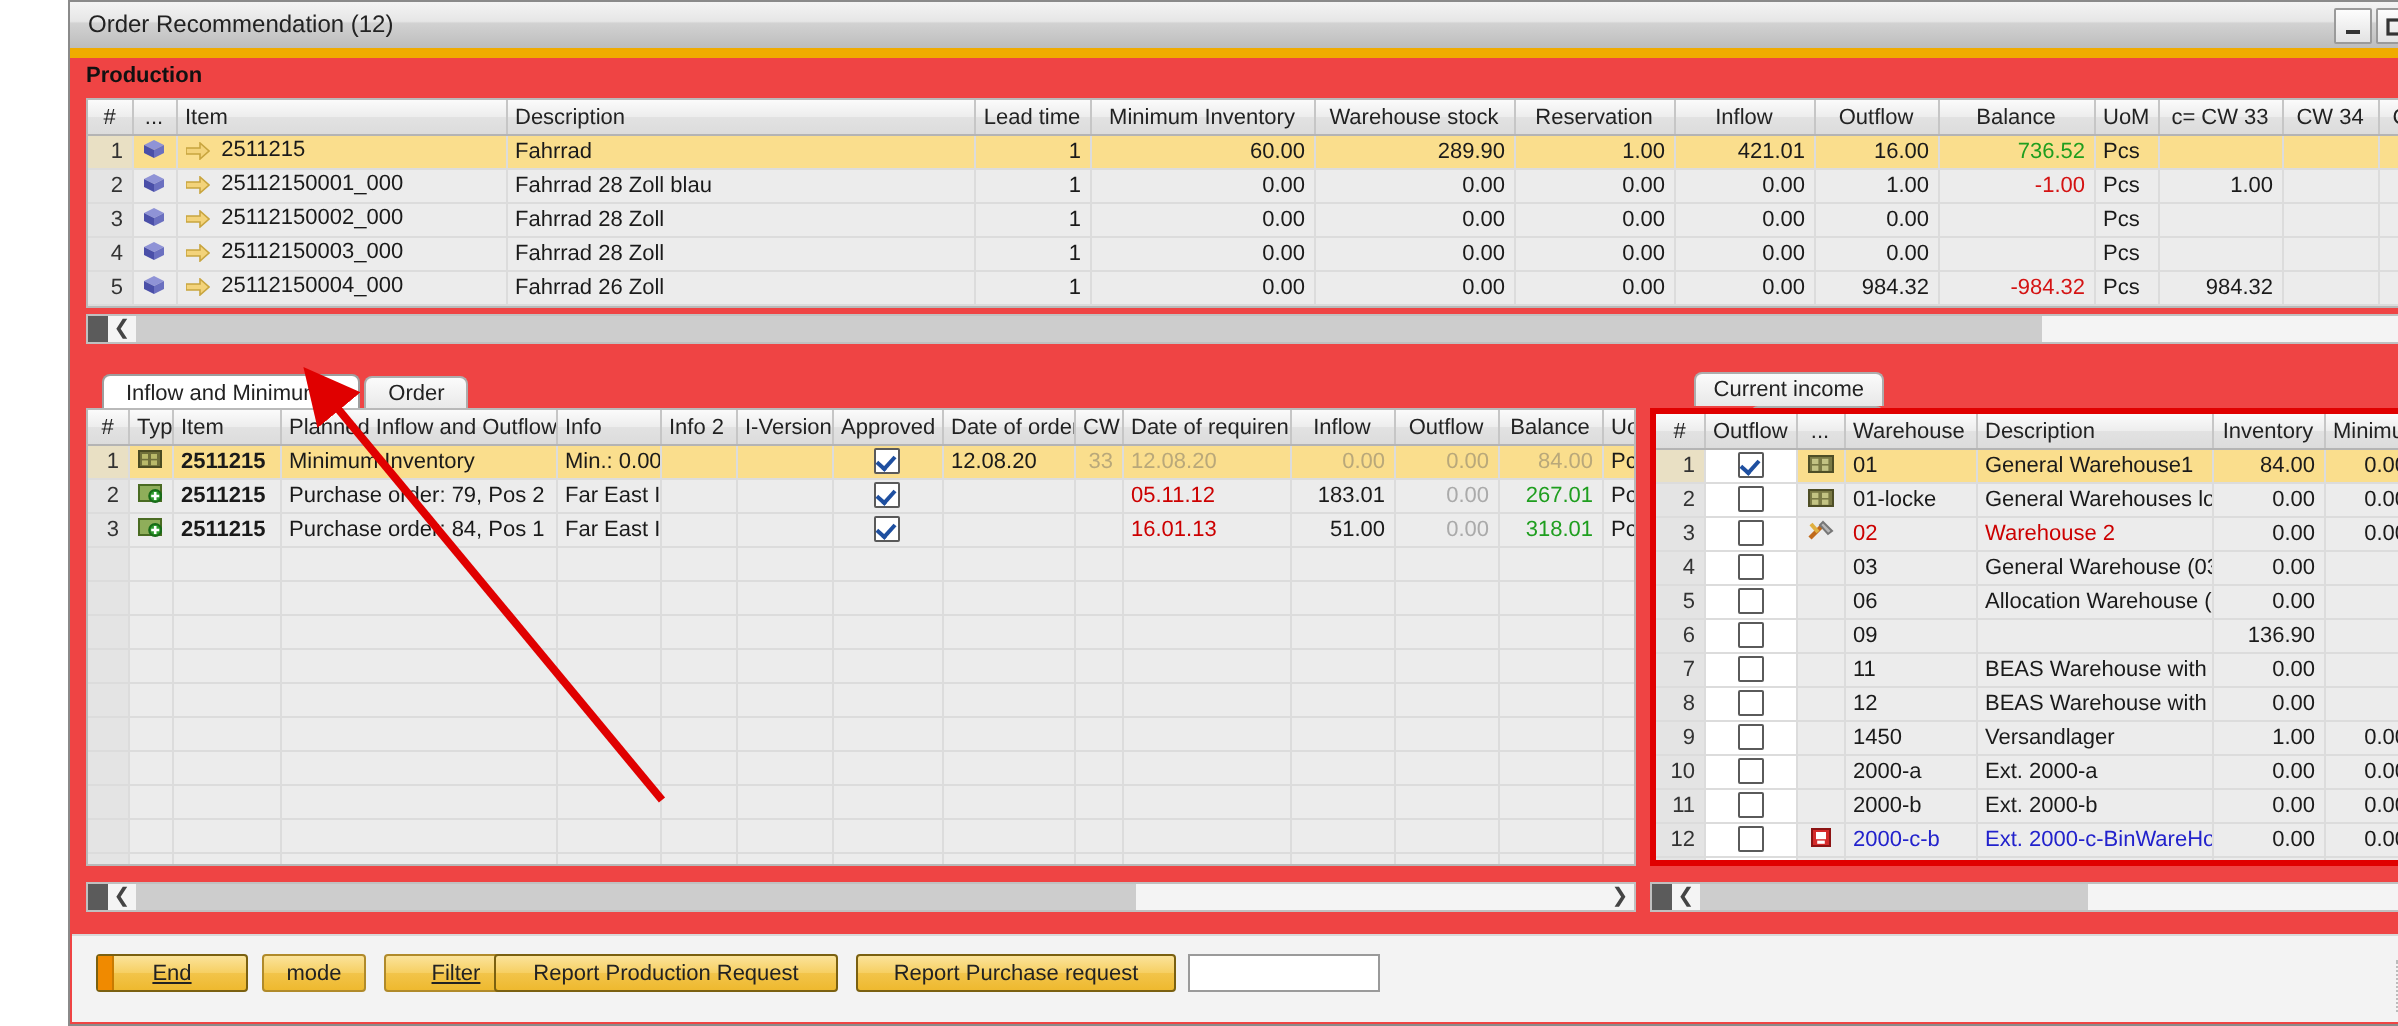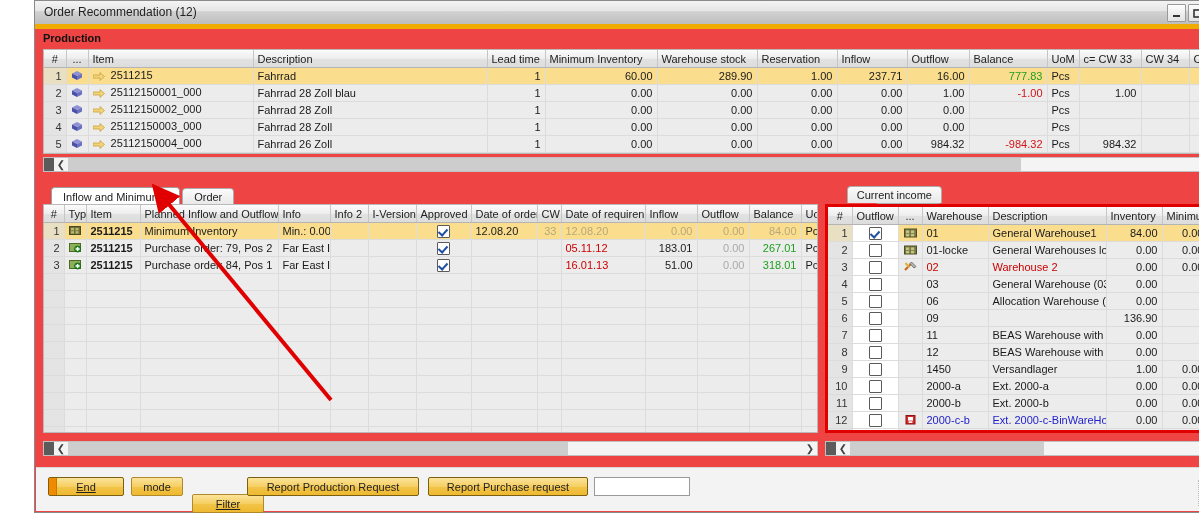--- a/index.html
+++ b/index.html
@@ -35,21 +35,21 @@
   .sect-label{
     position:absolute;left:8px;top:31px;font-weight:bold;font-size:11px;color:#111;
   }
   
   .grid{position:absolute;background:#fff;border:1px solid #b9b9b9;box-sizing:border-box;overflow:hidden;}
   table.g{border-collapse:collapse;table-layout:fixed;width:100%;}
   table.g th{
     background:linear-gradient(to bottom,#fbfbfb 0%,#ededed 50%,#e2e2e2 51%,#dcdcdc 100%);
     border-right:1px solid #c6c6c6;border-bottom:1px solid #b4b4b4;
     font-weight:normal;font-size:11px;color:#222;height:17px;padding:0 4px;
-    text-align:left;white-space:nowrap;overflow:hidden;
+    text-align:center;white-space:nowrap;overflow:hidden;
   }
   table.g th.l{text-align:left;}
   table.g th.c{text-align:center;}
   table.g td{
     border-right:1px solid #dcdcdc;border-bottom:1px solid #dcdcdc;
     height:16px;padding:0 4px;white-space:nowrap;overflow:hidden;
     text-align:right;font-size:11px;background:#ececec;
   }
   table.g td.l{text-align:left;}
   table.g td.c{text-align:center;}
@@ -199,23 +199,23 @@
                     <path d="M11 3.5 L11 7.5 L6 10 L6 6 Z" fill="#6b70c0"></path>
                   </svg></span></td>
               <td class="l"><span class="ico"><svg class="arrw" viewBox="0 0 12 9">
                     <path d="M0 3 H7 V0.5 L11.5 4.5 L7 8.5 V6 H0 Z" fill="#f3d37a" stroke="#c8a53f" stroke-width="0.8"></path>
                   </svg></span> &nbsp;2511215</td>
               <td class="l">Fahrrad</td>
               <td>1</td>
               <td>60.00</td>
               <td>289.90</td>
               <td>1.00</td>
-              <td>237.71</td>
+              <td>421.01</td>
               <td>16.00</td>
-              <td class="pos">777.83</td>
+              <td class="pos">736.52</td>
               <td class="l">Pcs</td>
               <td></td>
               <td></td>
               <td></td>
             </tr>
             <tr class="">
               <td class="idx">2</td>
               <td class="c"><span class="ico"><svg class="cube" viewBox="0 0 12 11">
                     <path d="M1 3.5 L6 1 L11 3.5 L6 6 Z" fill="#8f93d6"></path>
                     <path d="M1 3.5 L1 7.5 L6 10 L6 6 Z" fill="#4a4fa8"></path>
@@ -830,21 +830,21 @@
   </div>
 
   <div class="btnbar">
     <div class="gbtn strong" style="left:12px;top:9px;width:76px;">
       <span class="tag"></span>
       <u>End</u>
     </div>
     <div class="gbtn" style="left:95px;top:9px;width:52px;">
       <span>mode</span>
     </div>
-    <div class="gbtn" style="left:156px;top:26px;width:72px;">
+    <div class="gbtn" style="left:156px;top:9px;width:72px;">
       <u>Filter</u>
     </div>
     <div class="gbtn strong" style="left:392px;top:9px;width:160px;">
       <span>Report Purchase request</span>
     </div>
     <div class="gbtn strong" style="left:211px;top:9px;width:172px;">
       <span>Report Production Request</span>
     </div>
     <input class="tinp" style="left: 558px; top: 9px; width: 96px;" type="text" placeholder="">
     <div class="cornerbox">

